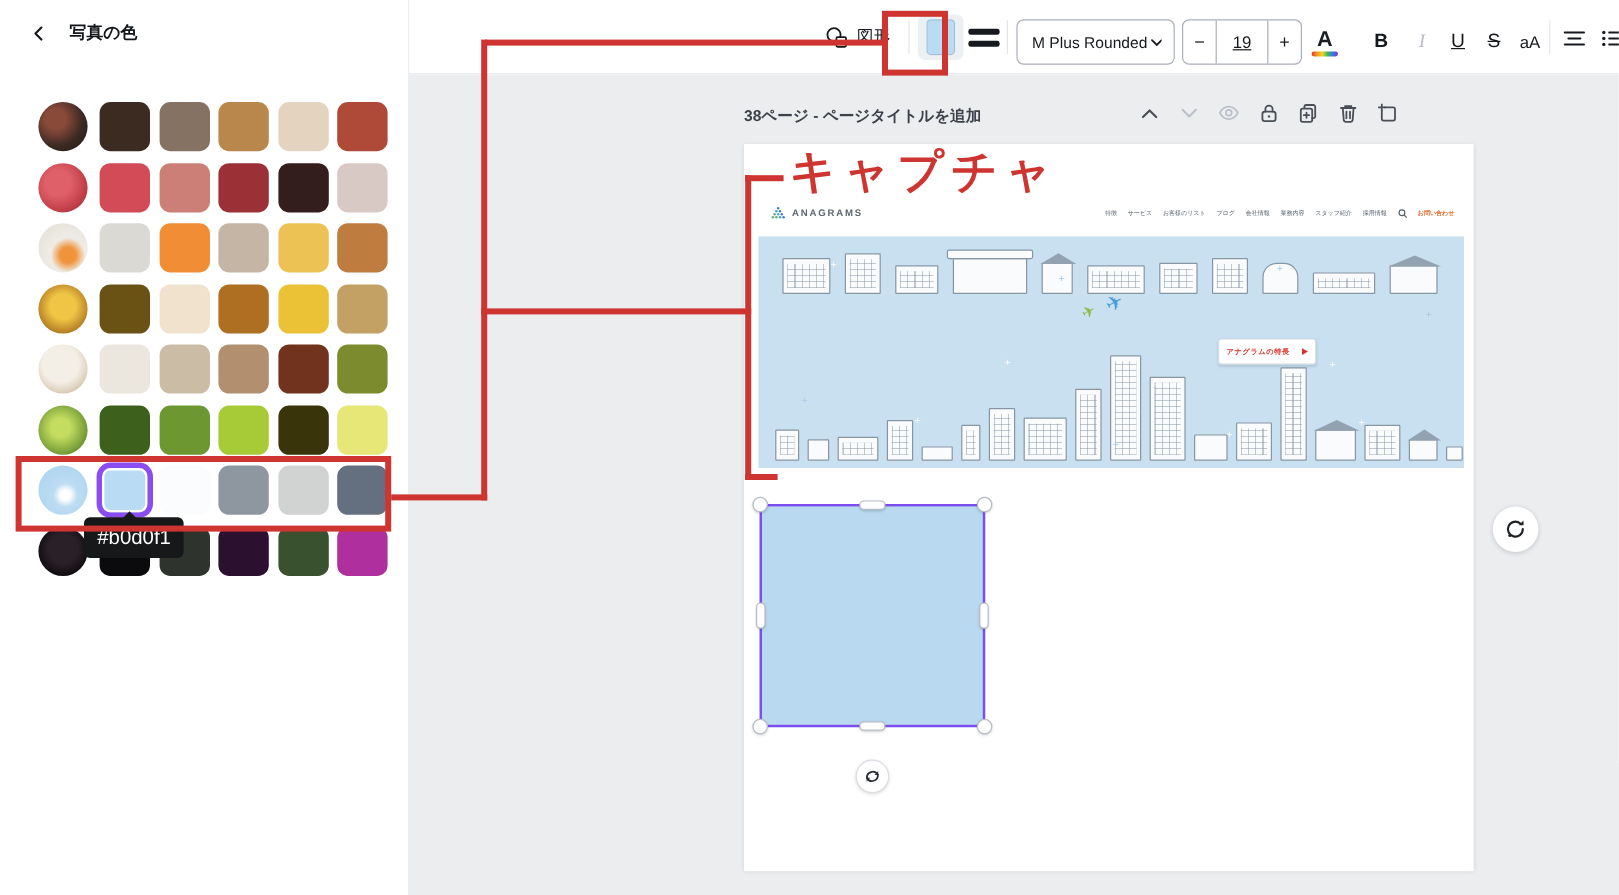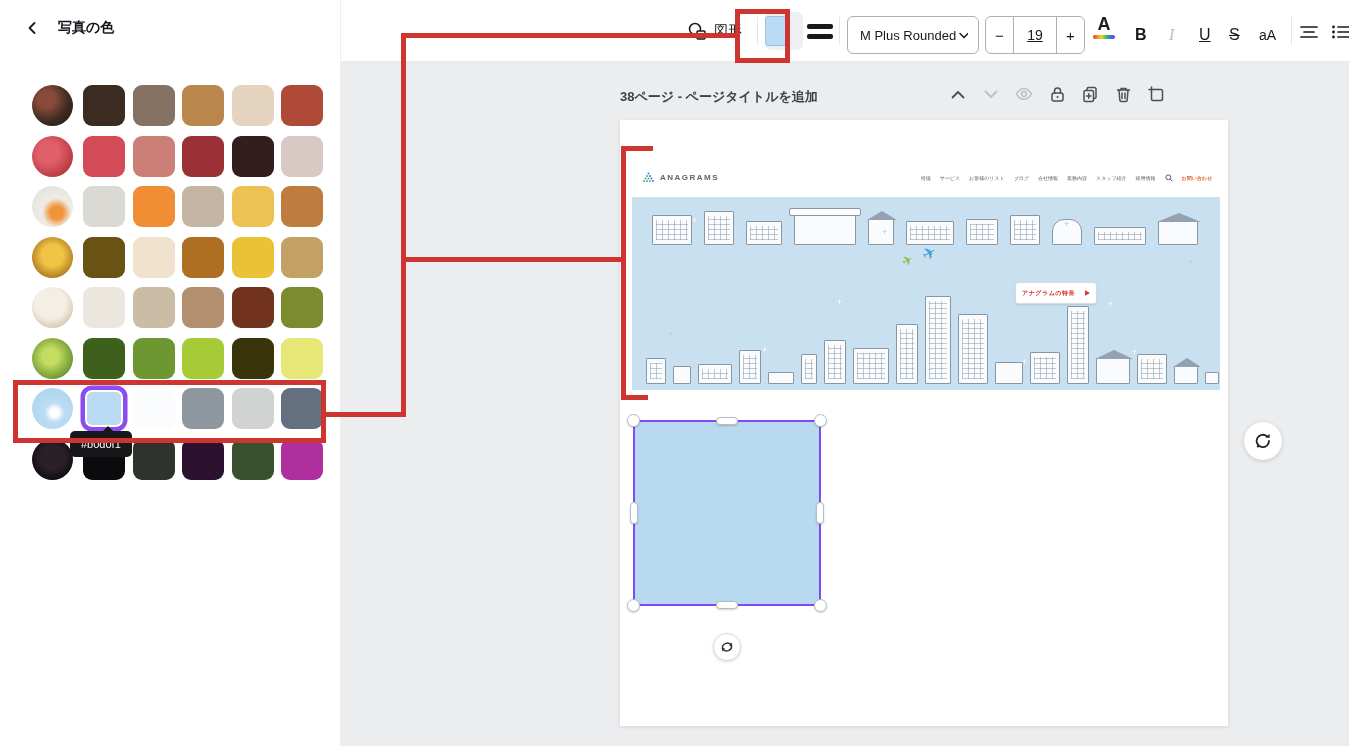--- a/index.html
+++ b/index.html
@@ -19,29 +19,29 @@
   .t2 { background:radial-gradient(circle at 40% 40%,#e0606a 0 30%,#c2404a 65%,#8c2a30 100%); }
   .t3 { background:radial-gradient(circle at 60% 65%,#f0943c 0 18%,#efece6 40%,#e2ded6 100%); }
   .t4 { background:radial-gradient(circle at 50% 45%,#f0c445 0 35%,#b07a22 75%,#6a4a12 100%); }
   .t5 { background:radial-gradient(circle at 45% 40%,#f4efe6 0 45%,#d8cab2 75%,#a98b66 100%); }
   .t6 { background:radial-gradient(circle at 45% 45%,#c4dc60 0 25%,#7ba23a 65%,#3f6320 100%); }
   .t7 { background:radial-gradient(circle at 55% 60%,#ffffff 0 12%,#bcdcf2 30%,#a9d2ef 100%); }
   .t8 { background:radial-gradient(circle at 50% 45%,#2a2028 0 40%,#0a090b 80%,#3a1038 100%); }
   .swatch { width:42px; height:41px; border-radius:9px; margin-right:7.5px; cursor:pointer; border:none; flex:0 0 auto; }
   .swatch:last-child { margin-right:0; }
   .swatch.selected { box-shadow:0 0 0 2px #fff inset, 0 0 0 2.5px #8b4df0; border:2.5px solid #8b4df0; }
-  .tooltip { position:absolute; left:70px; top:431px; background:#17181a; color:#fff; font-size:11px;
+  .tooltip { position:absolute; left:70px; top:431px; background:#17181a; color:#fff; font-size:17px;
              padding:7px 11px; border-radius:5px; z-index:40; white-space:nowrap; }
   .tooltip::before { content:""; position:absolute; top:-5px; left:32px; border-left:6px solid transparent;
              border-right:6px solid transparent; border-bottom:6px solid #17181a; }
 
   
   .toolbar { position:absolute; left:340px; top:0; width:1009px; height:62px; background:#fff;
              border-bottom:1px solid #e6e8ec; border-left:1px solid #eceef1; z-index:6; }
-  .tb-item { position:absolute; display:flex; align-items:center; cursor:pointer;
+  .tb-item { position:absolute; display:flex; align-items:center; justify-content:center; cursor:pointer;
              color:#16191d; background:none; border:none; font-family:inherit; }
   .tb-label { font-size:14px; color:#16191d; }
   .tb-divider { position:absolute; top:17px; width:1px; height:28px; background:#e3e5e9; }
   .shape-btn { left:346px; top:18px; height:26px; gap:7px; }
   .fill-btn { left:424px; top:12px; width:38px; height:38px; background:#edf0f3; border-radius:6px; }
   .fill-tile { width:24px; height:30px; border-radius:4px; background:#b9dcf4; border:1px solid rgba(40,80,120,.18); }
   .border-btn { left:464px; top:24px; width:30px; height:15px; flex-direction:column; gap:5px; }
   .border-btn i { display:block; width:26px; height:5px; background:#16191d; border-radius:2px; }
   .font-select { left:506px; top:16px; width:132px; height:38px; border:1px solid #aab0ba; border-radius:6px;
                  justify-content:space-between; padding:0 10px 0 12px; }
@@ -506,14 +506,15 @@
 
   <div class="ann ann-box a-box-color"></div>
   <div class="ann ann-line a-line-top"></div>
   <div class="ann ann-line a-line-vleft"></div>
   <div class="ann ann-line a-line-toswatch"></div>
   <div class="ann ann-box a-box-swatch"></div>
   <div class="ann ann-line a-line-branch"></div>
   <div class="ann ann-line a-line-vright"></div>
   <div class="ann ann-line a-tick-top"></div>
   <div class="ann ann-line a-tick-bottom"></div>
+  <div class="ann a-label">キャプチャ</div>
 
 </div>
 
 </body></html>

